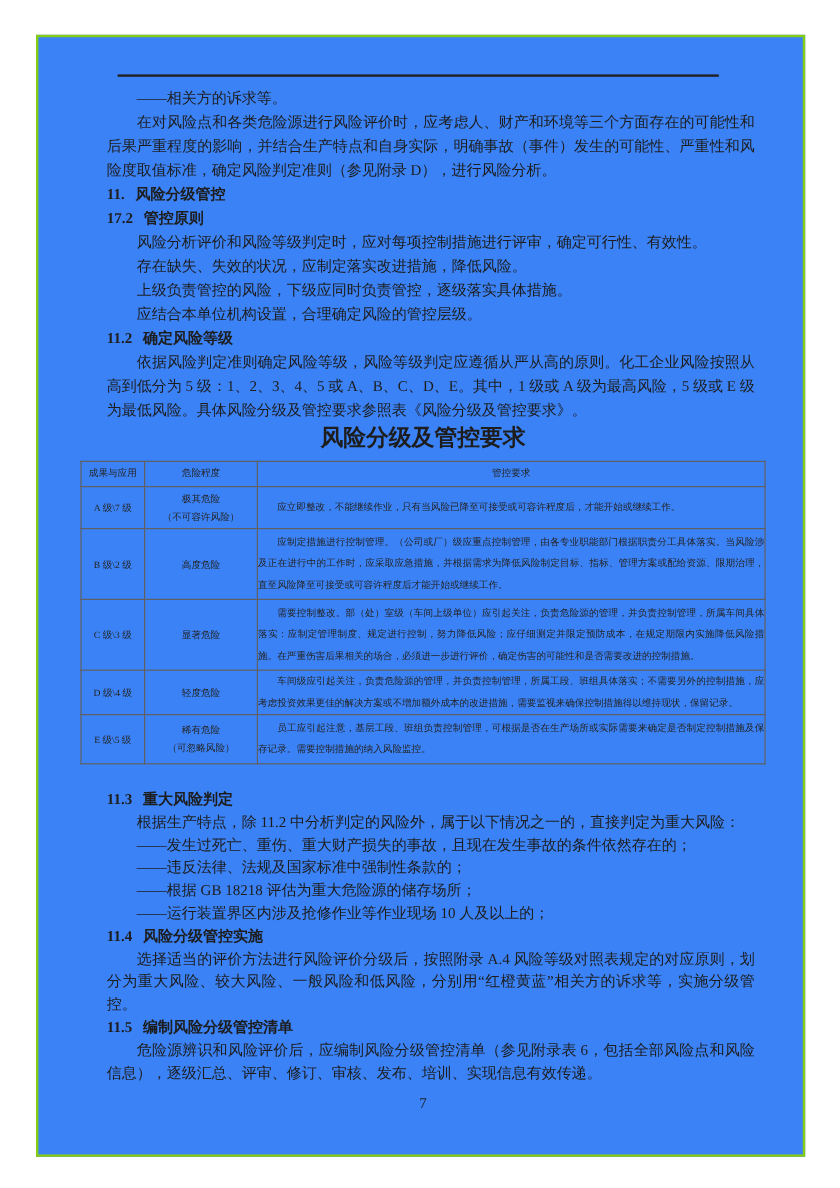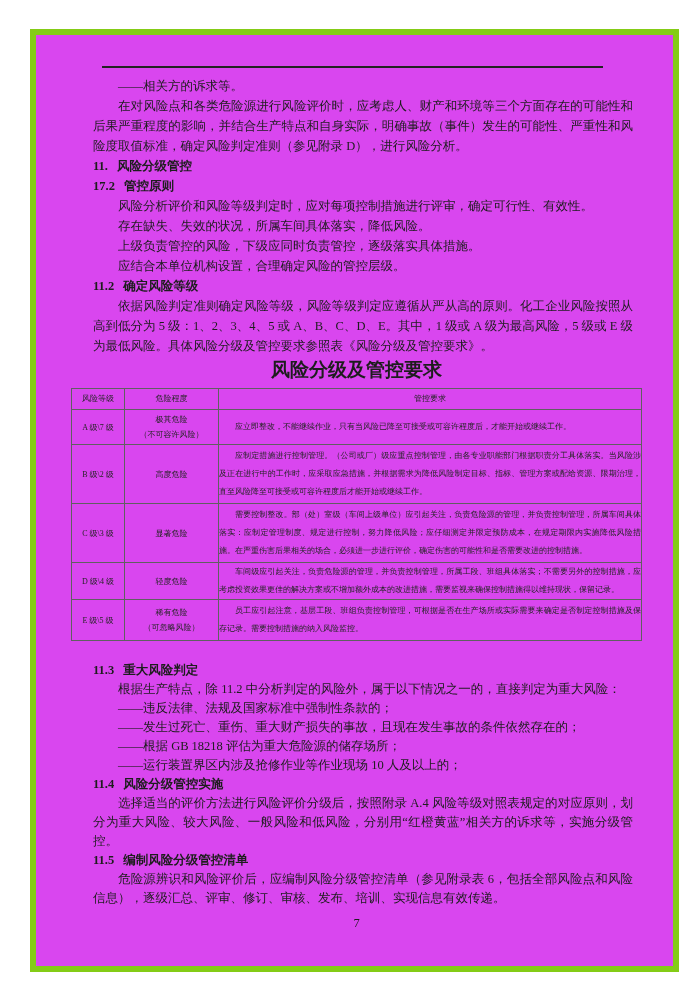--- a/index.html
+++ b/index.html
@@ -1,19 +1,19 @@
 <!DOCTYPE html>
 <html><head>
 <meta charset="utf-8">
 <style>
   html,body{margin:0;padding:0;background:#fff;}
   .sheet{position:relative;width:700px;height:990px;background:#ffffff;overflow:hidden;
          font-family:"Liberation Serif","DejaVu Serif",serif;color:#1d1d1d;}
   .page-frame{position:absolute;left:30px;top:29px;width:637px;height:931px;
-              border:6px solid #84cc16;background:#d946ef;}
+              border:2px solid #84cc16;background:#3b82f6;}
   .header-rule{position:absolute;left:66px;top:31px;width:501px;height:2px;background:#222;}
   .content{position:absolute;left:35px;top:41px;width:571px;
            font-size:12.5px;line-height:20px;text-align:justify;}
   .tx{margin:0 9px 0 22px;text-indent:2em;}
   .hd{margin:0 9px 0 22px;font-weight:bold;text-indent:0;text-align:left;}
   .hd .num{margin-right:9px;}
   .tbl-title{text-align:center;font-weight:bold;font-size:19px;margin:4px 0 8px;text-indent:0;}
   table.risk{width:100%;border-collapse:collapse;table-layout:fixed;font-size:8px;color:#242424;}
   table.risk td,table.risk th{border:1px solid #606060;vertical-align:middle;padding:0;}
   table.risk th{font-weight:normal;height:18px;text-align:center;}
@@ -38,41 +38,41 @@
       <p class="tx">在对风险点和各类危险源进行风险评价时，应考虑人、财产和环境等三个方面存在的可能性和后果严重程度的影响，并结合生产特点和自身实际，明确事故（事件）发生的可能性、严重性和风险度取值标准，确定风险判定准则（参见附录 D），进行风险分析。</p>
 
       <div class="hd">
         <span class="num">11.</span><span>风险分级管控</span>
       </div>
       <div class="hd">
         <span class="num">17.2</span><span>管控原则</span>
       </div>
 
       <p class="tx">风险分析评价和风险等级判定时，应对每项控制措施进行评审，确定可行性、有效性。</p>
-      <p class="tx">存在缺失、失效的状况，所属车间具体落实，降低风险。</p>
+      <p class="tx">存在缺失、失效的状况，应制定落实改进措施，降低风险。</p>
       <p class="tx">上级负责管控的风险，下级应同时负责管控，逐级落实具体措施。</p>
       <p class="tx">应结合本单位机构设置，合理确定风险的管控层级。</p>
 
       <div class="hd">
         <span class="num">11.2</span><span>确定风险等级</span>
       </div>
 
       <p class="tx">依据风险判定准则确定风险等级，风险等级判定应遵循从严从高的原则。化工企业风险按照从高到低分为 5 级：1、2、3、4、5 或 A、B、C、D、E。其中，1 级或 A 级为最高风险，5 级或 E 级为最低风险。具体风险分级及管控要求参照表《风险分级及管控要求》。</p>
 
       <div class="tbl-title">风险分级及管控要求</div>
 
       <table class="risk">
         <colgroup>
           <col style="width:53px">
             <col style="width:94px">
             <col>
         </colgroup>
         <tbody>
             <tr>
-          <th>风险等级</th>
+          <th>成果与应用</th>
           <th>危险程度</th>
           <th>管控要求</th>
         </tr>
         <tr class="r-a">
           <td class="cc">A 级\7 级</td>
           <td class="cc">
             <div>极其危险</div>
             <div>（不可容许风险）</div>
           </td>
           <td class="req">应立即整改，不能继续作业，只有当风险已降至可接受或可容许程度后，才能开始或继续工作。</td>
@@ -101,22 +101,22 @@
           <td class="req">员工应引起注意，基层工段、班组负责控制管理，可根据是否在生产场所或实际需要来确定是否制定控制措施及保存记录。需要控制措施的纳入风险监控。</td>
         </tr>
       </tbody>
         </table>
 
       <div class="post">
         <div class="hd">
           <span class="num">11.3</span><span>重大风险判定</span>
         </div>
         <p class="tx">根据生产特点，除 11.2 中分析判定的风险外，属于以下情况之一的，直接判定为重大风险：</p>
+        <p class="tx">——发生过死亡、重伤、重大财产损失的事故，且现在发生事故的条件依然存在的；</p>
         <p class="tx">——违反法律、法规及国家标准中强制性条款的；</p>
-        <p class="tx">——发生过死亡、重伤、重大财产损失的事故，且现在发生事故的条件依然存在的；</p>
         <p class="tx">——根据 GB 18218 评估为重大危险源的储存场所；</p>
         <p class="tx">——运行装置界区内涉及抢修作业等作业现场 10 人及以上的；</p>
         <div class="hd">
           <span class="num">11.4</span><span>风险分级管控实施</span>
         </div>
         <p class="tx">选择适当的评价方法进行风险评价分级后，按照附录 A.4 风险等级对照表规定的对应原则，划分为重大风险、较大风险、一般风险和低风险，分别用“红橙黄蓝”相关方的诉求等，实施分级管控。</p>
         <div class="hd">
           <span class="num">11.5</span><span>编制风险分级管控清单</span>
         </div>
         <p class="tx">危险源辨识和风险评价后，应编制风险分级管控清单（参见附录表 6，包括全部风险点和风险信息），逐级汇总、评审、修订、审核、发布、培训、实现信息有效传递。</p>

